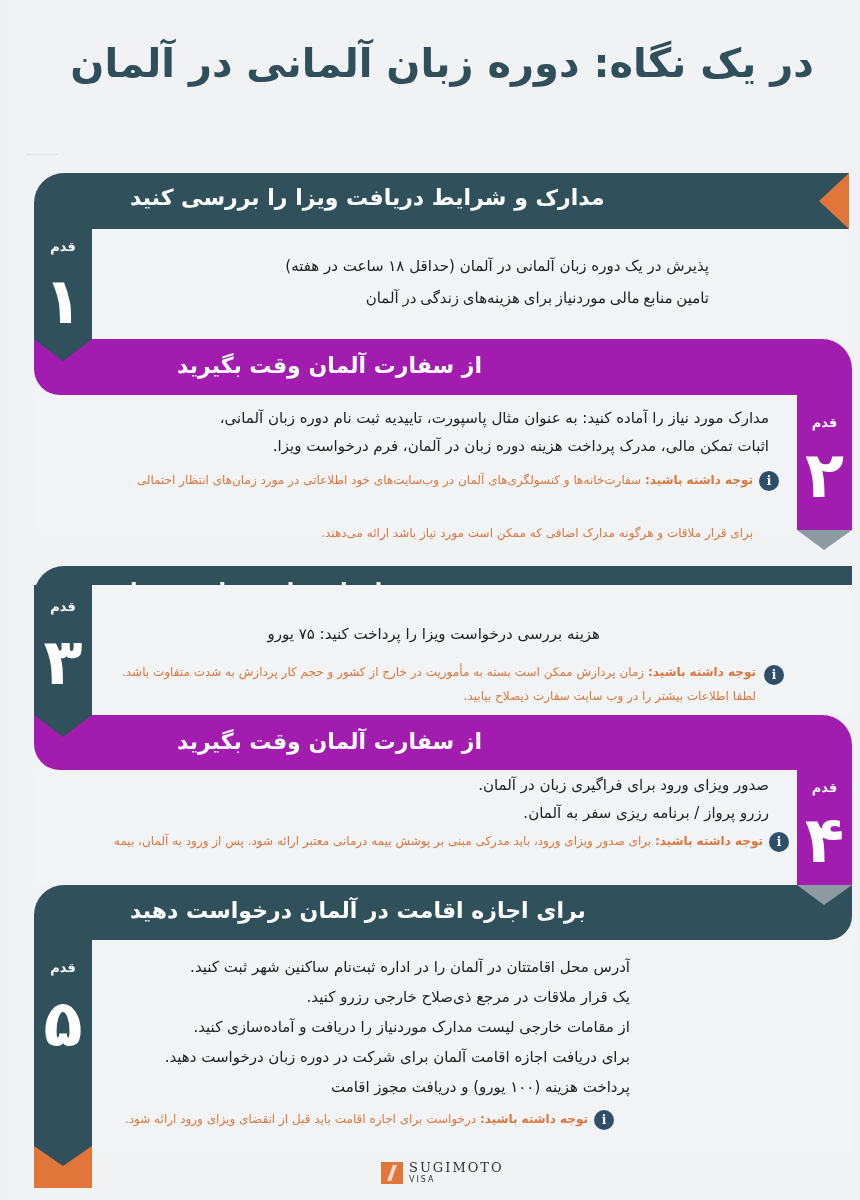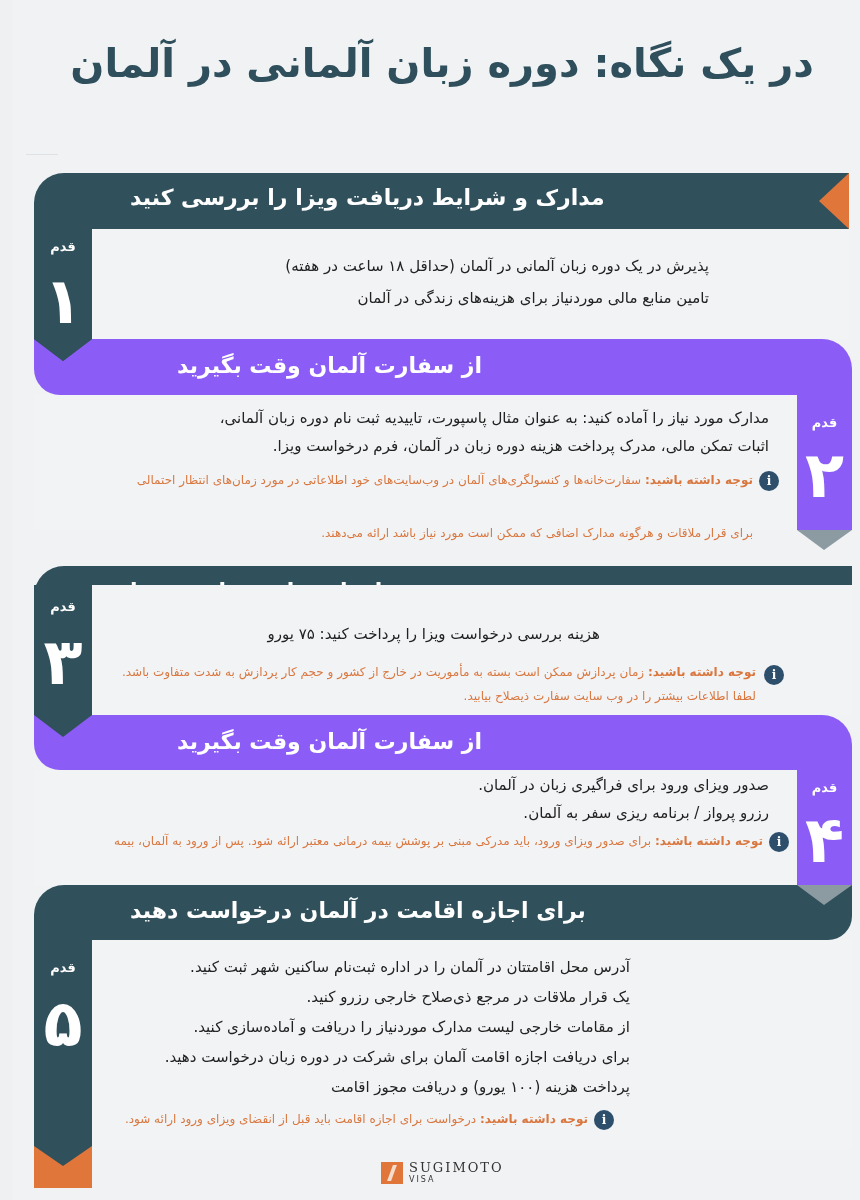--- a/index.html
+++ b/index.html
@@ -5,21 +5,21 @@
     * { box-sizing: border-box; margin: 0; padding: 0; }
     html, body { width: 860px; height: 1200px; background: #eef0f2; overflow: hidden; }
     body { font-family: "DejaVu Sans", sans-serif; direction: rtl; position: relative; }
     .page { position: absolute; left: 12px; top: 0; width: 860px; height: 1200px; background: #f1f2f4; border-radius: 0; }
 
     .title { position: absolute; top: 40px; left: 0; width: 860px; text-align: center; font-size: 40px; font-weight: bold; color: #2e4f5b; letter-spacing: 0; }
     .subtitle { position: absolute; top: 104px; left: 0; width: 860px; text-align: center; font-size: 19px; font-weight: bold; color: #222; }
     .top-rule { position: absolute; top: 154px; left: 14px; width: 32px; height: 1px; background: #dde2e6; }
 
     .dark { background: #30505c; }
-    .gray { background: #8b5cf6; }
+    .gray { background: #a21caf; }
 
     .hdr { position: absolute; height: 56px; color: #fff; font-weight: bold; font-size: 22px; display: flex; align-items: center; }
     .band { position: absolute; width: 58px; }
     .band .qadam { position: absolute; top: 0; width: 100%; text-align: center; color: #fff; font-size: 13px; font-weight: bold; }
     .band .num { position: absolute; width: 100%; text-align: center; color: #fff; font-size: 64px; font-weight: bold; line-height: 1; }
 
     .chev { position: absolute; width: 0; height: 0; }
 
     .content { position: absolute; background: #f2f3f5; }
     .line { position: absolute; font-size: 15px; color: #222; white-space: nowrap; }
@@ -50,21 +50,21 @@
 
     <div class="orange-tri" style="left:807px; top:173px; border-top:28px solid transparent; border-bottom:28px solid transparent; border-right:30px solid #e0763a;"></div>
 
     <div class="band dark" style="left:22px; top:229px; height:110px;">
       <div class="qadam" style="top:10px;">قدم</div>
       <div class="num" style="top:40px;">۱</div>
     </div>
     <div class="chev" style="left:22px; top:339px; border-left:29px solid transparent; border-right:29px solid transparent; border-top:22px solid #30505c; z-index:3;"></div>
     <div class="content" style="left:80px; top:229px; width:757px; height:110px;">
       <div class="line" style="right:140px; top:28px;">پذیرش در یک دوره زبان آلمانی در آلمان (حداقل ۱۸ ساعت در هفته)</div>
-      <div class="line" style="right:140px; top:60px;">تامین منابع مالی موردنیاز برای هزینه‌های زندگی در آلمان</div>
+      <div class="line" style="right:140px; top:60px;font-family:Liberation Serif, serif;">تامین منابع مالی موردنیاز برای هزینه‌های زندگی در آلمان</div>
     </div>
   </div>
 
   <div>
     <div class="hdr gray" style="left:22px; top:339px; width:818px; height:56px; border-radius:0 30px 0 26px;">
       <span style="position:absolute; right:370px; top:14px;">از سفارت آلمان وقت بگیرید</span>
     </div>
 
     <div class="chev" style="left:22px; top:339px; border-left:29px solid transparent; border-right:29px solid transparent; border-top:22px solid #30505c; z-index:3;"></div>
     <div class="band gray" style="left:785px; top:395px; width:55px; height:135px;">

